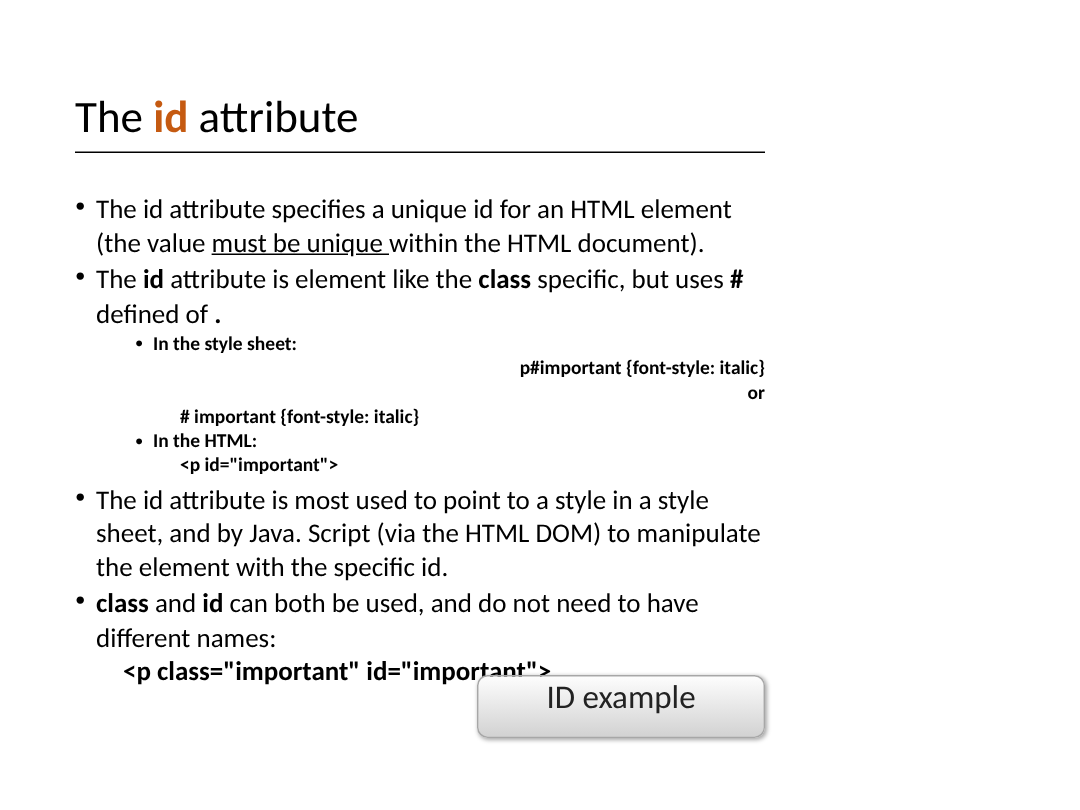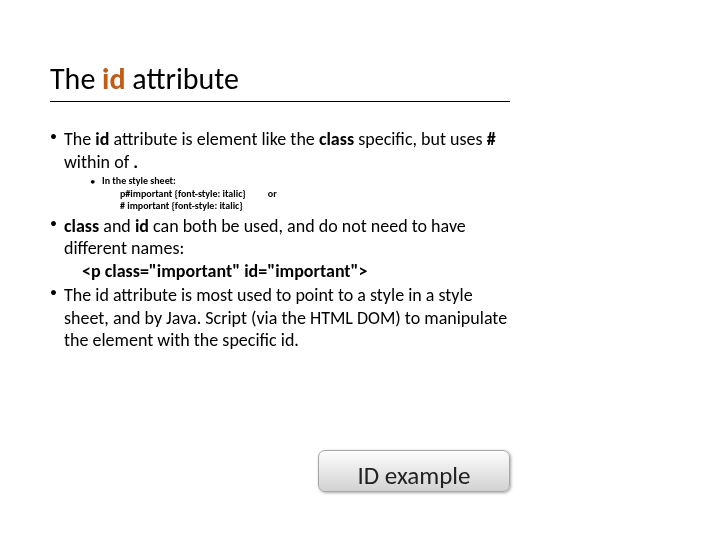--- a/index.html
+++ b/index.html
@@ -49,21 +49,21 @@
     content: "•";
     position: absolute;
     left: 0;
     top: 0;
     font-size: 14px;
   }
   ul.lvl2 {
     list-style: none;
     padding: 0;
     margin: 2px 0 2px 26px;
-    font-size: 10px;
+    font-size: 13px;
     line-height: 1.25;
   }
   ul.lvl2 > li {
     position: relative;
     padding-left: 12px;
     margin-bottom: 0;
   }
   ul.lvl2 > li::before {
     content: "•";
     position: absolute;
@@ -74,21 +74,22 @@
   .underline { text-decoration: underline; }
   .bold { font-weight: 700; }
   .code {
     font-family: inherit;
     font-weight: 700;
     padding-left: 18px;
     display: block;
   }
   .code-row {
     display: flex;
-    align-items: center;
+    align-items: flex-end;
+    flex-direction: column;
   }
   .code-row .or {
     font-weight: 700;
     margin-left: 22px;
   }
   .sub-code {
     font-weight: 700;
     padding-left: 18px;
     display: block;
     font-size: 18px;
@@ -97,61 +98,68 @@
     position: absolute;
     right: 70px;
     bottom: 48px;
     width: 190px;
     height: 40px;
     border-radius: 7px;
     background: linear-gradient(#fdfdfd, #d2d2d2);
     box-shadow: 1px 1px 3px rgba(0,0,0,0.35);
     border: 1px solid #a7a7a7;
     display: flex;
-    align-items: flex-end;
+    align-items: flex-start;
     justify-content: center;
-    font-size: 25px;
+    font-size: 22px;
     color: #222;
     cursor: pointer;
   }
 </style>
 </head>
 <body>
 
 <div class="slide">
 
   <div class="title">
     <span>The </span><span class="idword">id</span><span class="rest"> attribute</span>
   </div>
 
   <ul class="lvl1">
 
+    <li>
+      <span>The id attribute specifies a unique id for an HTML element (the value </span><span class="underline">must be unique </span><span>within the HTML document).</span>
+    </li>
 
     <li>
-      <span>The </span><span class="bold">id </span><span>attribute is element like the </span><span class="bold">class </span><span>specific, but uses </span><span class="bold"># </span><span>within of </span><span class="bold">.</span>
+      <span>The </span><span class="bold">id </span><span>attribute is element like the </span><span class="bold">class </span><span>specific, but uses </span><span class="bold"># </span><span>defined of </span><span class="bold">.</span>
 
       <ul class="lvl2">
         <li>
           <span class="bold">In the style sheet:</span>
           <span class="code-row">
             <span class="code">p#important {font-style: italic}</span>
             <span class="or">or</span>
           </span>
           <span class="code"># important {font-style: italic}</span>
         </li>
+        <li>
+          <span class="bold">In the HTML:</span>
+          <span class="code">&lt;p id="important"&gt;</span>
+        </li>
       </ul>
+    </li>
+
+    <li>
+      <span>The id attribute is most used to point to a style in a style sheet, and by Java. Script (via the HTML DOM) to manipulate the element with the specific id.</span>
     </li>
 
     <li>
       <span class="bold">class </span><span>and </span><span class="bold">id </span><span>can both be used, and do not need to have different names:</span>
       <span class="sub-code">&lt;p class="important" id="important"&gt;</span>
-    </li>
-
-    <li>
-      <span>The id attribute is most used to point to a style in a style sheet, and by Java. Script (via the HTML DOM) to manipulate the element with the specific id.</span>
     </li>
 
   </ul>
 
   <div class="btn">
     <span>ID example</span>
   </div>
 
 </div>
 

